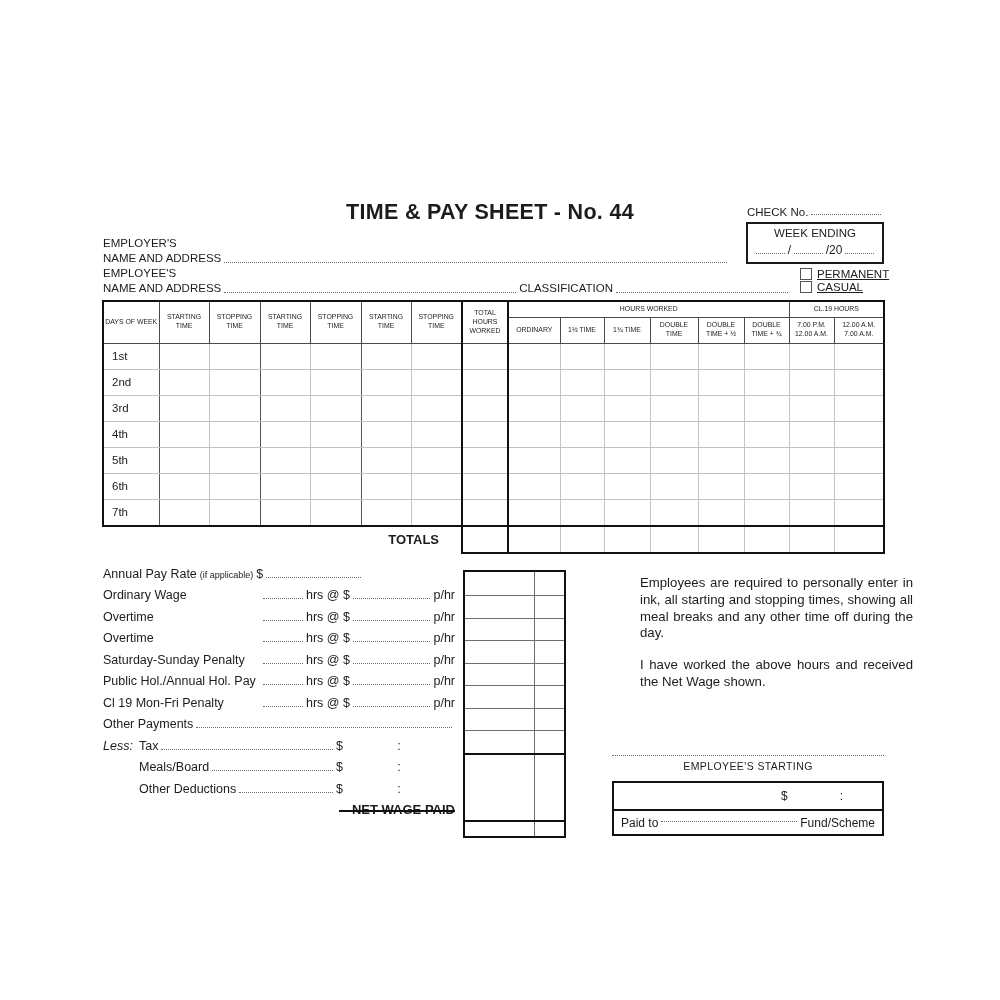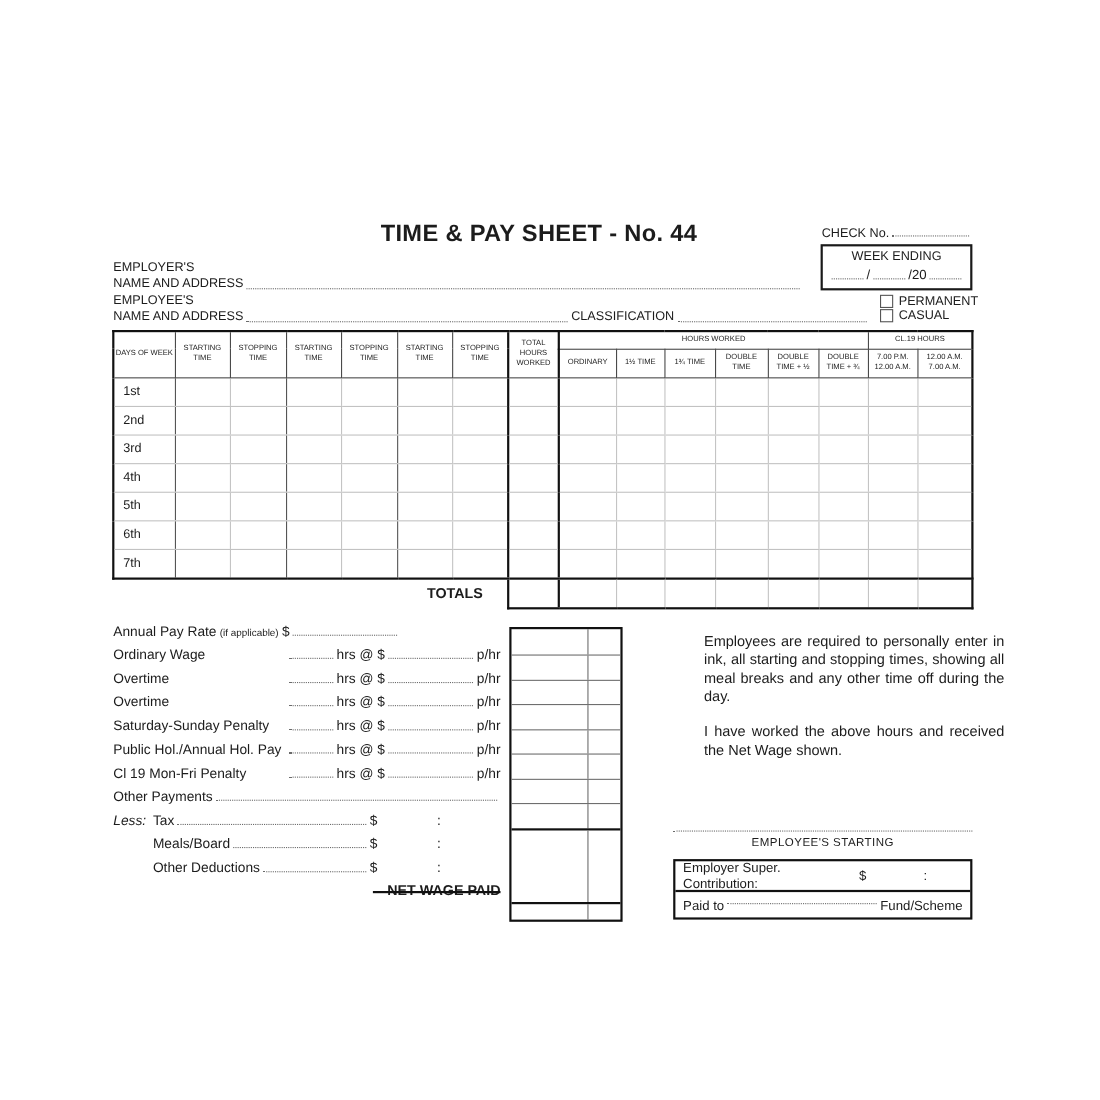--- a/index.html
+++ b/index.html
@@ -12,21 +12,21 @@
          font-size:21.5px;font-weight:bold;letter-spacing:.3px;}
   .check-line{left:747px;top:206px;width:137px;display:flex;align-items:flex-end;font-size:11.5px;}
   .week-box{left:746px;top:222px;width:138px;height:42px;border:2px solid #1a1a1a;box-sizing:border-box;}
   .we-title{text-align:center;font-size:11.5px;margin-top:3px;}
   .we-line{display:flex;align-items:flex-end;font-size:12px;padding:0 5px;margin-top:2px;height:16px;}
   .addr{font-size:11.5px;line-height:15px;}
   .addr-row{display:flex;align-items:flex-end;font-size:11.5px;height:15px;}
   .lbl{white-space:nowrap;}
   .dots{flex:1;border-bottom:1.4px dotted #6a6a6a;margin:0 3px 3px 3px;min-width:10px;}
   .dots.fx{flex:none;}
-  .chk-row{display:flex;align-items:center;height:12.5px;font-size:11.5px;gap:5px;}
+  .chk-row{display:flex;align-items:center;height:12.5px;font-size:11.5px;gap:5px;text-decoration:underline;}
   .chk{width:10px;height:10px;border:1px solid #555;background:#fff;flex:none;}
 
   
   .ts{border-collapse:collapse;table-layout:fixed;width:781px;}
   .ts th{border:1px solid #4a4a4a;font-weight:400;font-size:6.9px;line-height:1.3;
          padding:1px;text-align:center;white-space:pre-line;color:#222;}
   .ts tr.hr1 th{border-top:2px solid #111;}
   .ts th.c1{border-left:2px solid #111;}
   .ts th.c8{border-left:2px solid #111;border-right:2px solid #111;}
   .ts th.c9{border-left:2px solid #111;}
@@ -456,21 +456,20 @@
   <div class="abs para">Employees are required to personally enter in ink, all starting and stopping times, showing all meal breaks and any other time off during the day.</div>
   <div class="abs para para2">I have worked the above hours and received the Net Wage shown.</div>
 
   <div class="abs sig">
     <div class="sig-line"></div>
     <div class="sig-lbl">EMPLOYEE'S STARTING</div>
   </div>
 
   <div class="abs super-box">
     <div class="sb-r1">
-      <span>Employer Super. Contribution:</span>
       <span class="grow"></span>
       <span>$</span>
       <span class="sp" style="width:52px;"></span>
       <span>:</span>
       <span class="sp" style="width:32px;"></span>
     </div>
     <div class="sb-r2">
       <span>Paid to</span>
       <span class="dots"></span>
       <span>Fund/Scheme</span>

